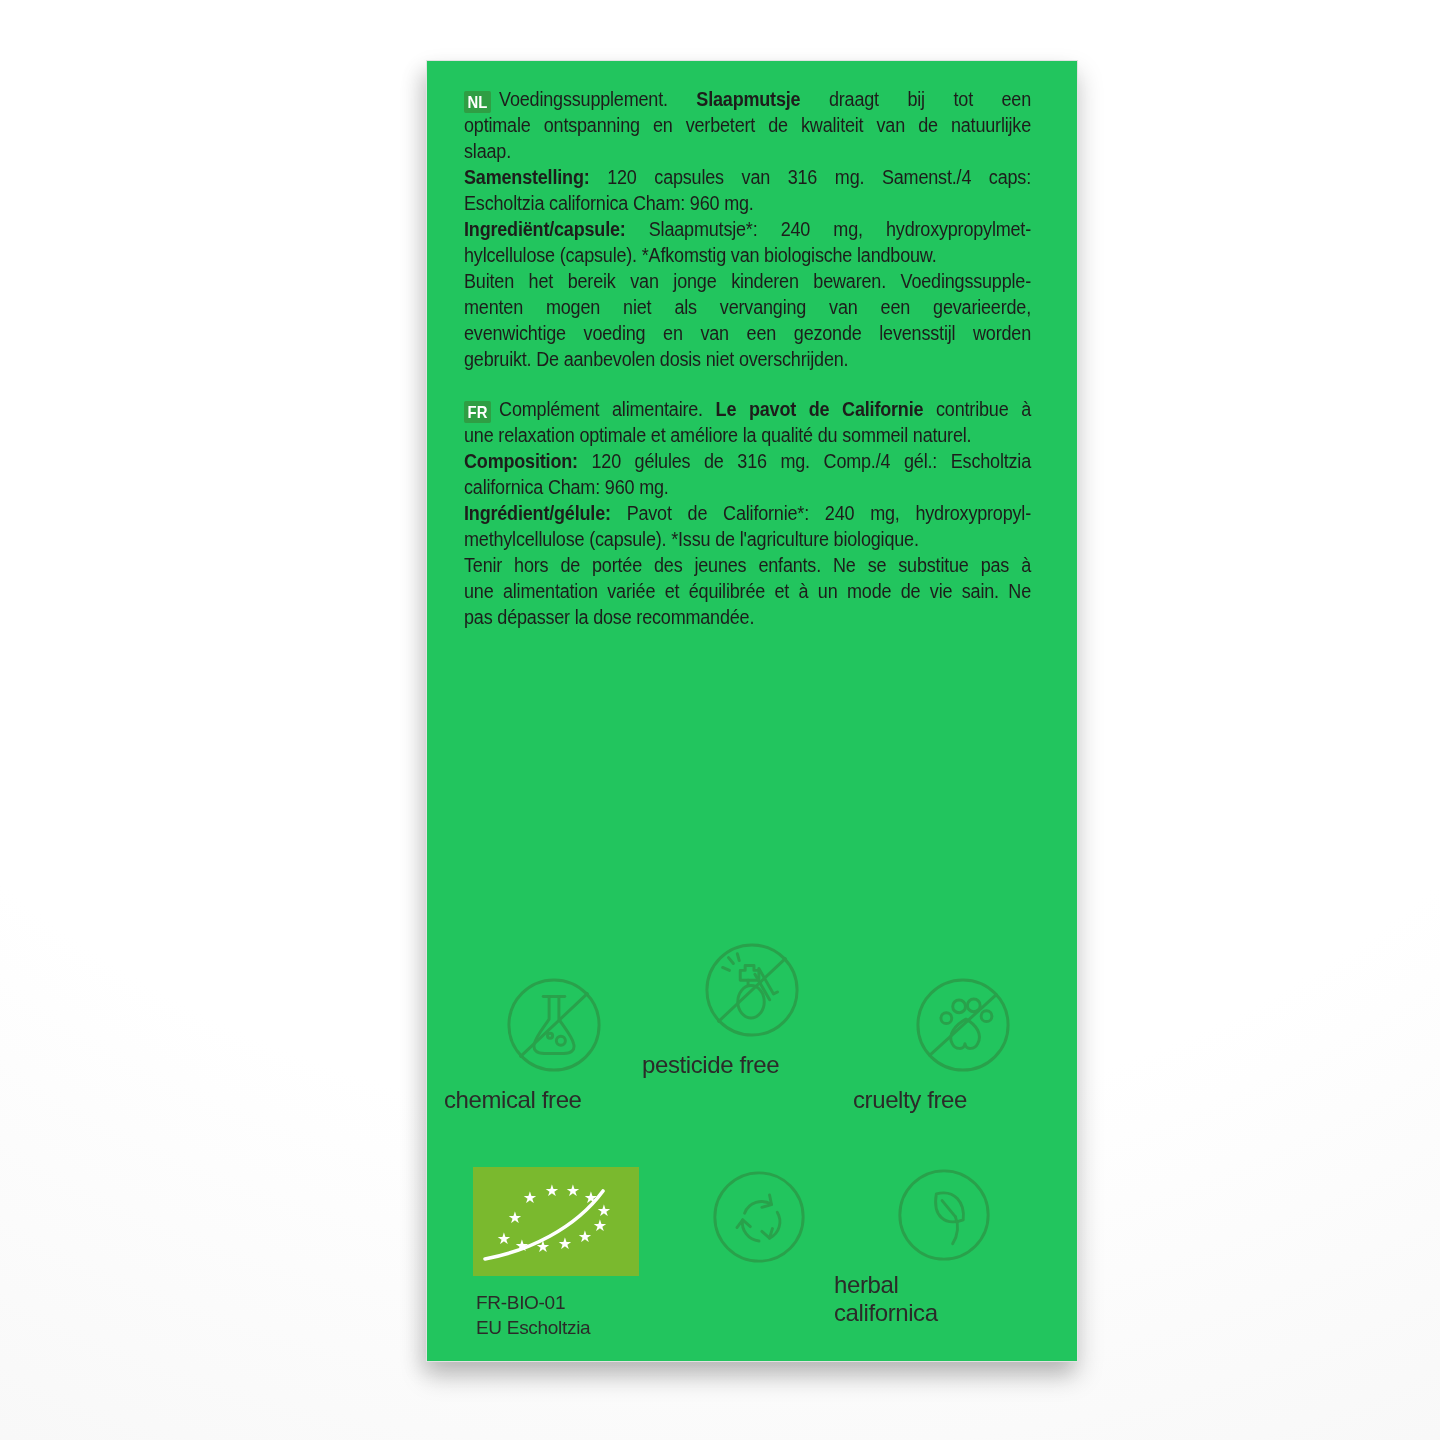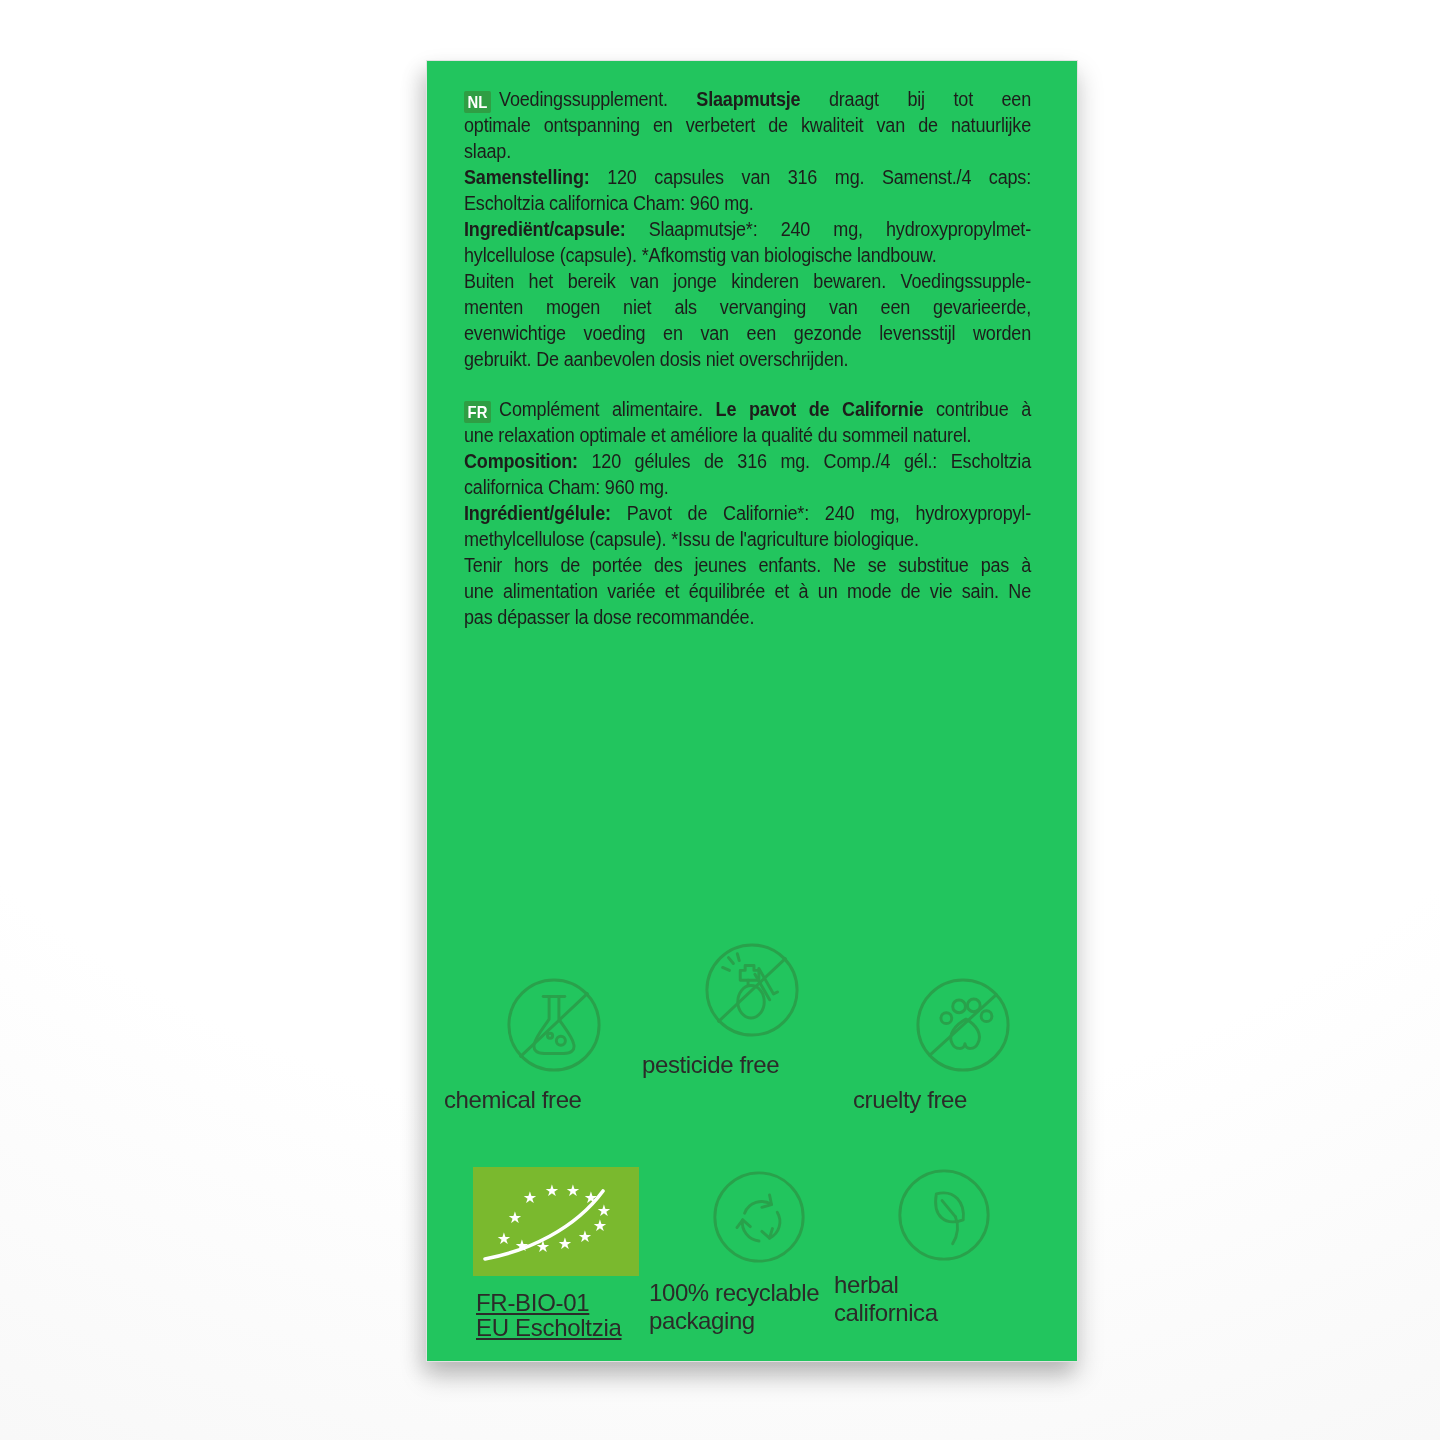--- a/index.html
+++ b/index.html
@@ -27,21 +27,21 @@
     display:inline-block;background:#2f9e44;color:#ffffff;font-weight:bold;
     font-size:16.5px;line-height:22px;height:22px;padding:0 4px;border-radius:2px;
     margin-right:9px;vertical-align:-2px;letter-spacing:0;
   }
   .icon-cell{position:absolute;width:220px;text-align:left;}
   .icon-cell svg{display:block;margin:0 auto;}
   .icon-label{
     margin-top:12px;font-size:24px;line-height:28px;color:#2b2b29;letter-spacing:-0.4px;
   }
   .eu-cell{position:absolute;left:46px;top:1106px;width:220px;text-align:left;}
-  .eu-text{margin-top:10px;font-size:24px;line-height:25px;color:#2b2b29;letter-spacing:-0.3px;padding-left:3px;text-decoration:underline;}
+  .eu-text{margin-top:10px;font-size:19px;line-height:25px;color:#2b2b29;letter-spacing:-0.3px;padding-left:3px;}
   .g-stroke{stroke:#29a14b;fill:none;stroke-width:3;stroke-linecap:round;stroke-linejoin:round;}
 </style>
 </head>
 <body>
 
 <div class="label-box">
 
   <div class="text-wrap">
     <div class="section nl">
         <div class="line j"><span class="lang-badge">NL</span><span>Voedingssupplement. </span><span style="font-weight: bold;">Slaapmutsje</span><span> draagt bij tot een</span></div>
@@ -138,24 +138,20 @@
   <div class="icon-cell" style="left:222px;top:1108px;">
     <svg width="96" height="96" viewBox="0 0 100 100">
       <circle class="g-stroke" cx="50" cy="50" r="46"></circle>
       <path class="g-stroke" d="M35,46 A19,19 0 0 1 63,37"></path>
       <path class="g-stroke" d="M63,37 L61,27 M63,37 L53,40"></path>
       <path class="g-stroke" d="M69,45 A19,19 0 0 1 61,72"></path>
       <path class="g-stroke" d="M61,72 L64,62 M61,72 L53,65"></path>
       <path class="g-stroke" d="M50,75 A19,19 0 0 1 33,53"></path>
       <path class="g-stroke" d="M33,53 L27,61 M33,53 L41,60"></path>
     </svg>
-    <div class="icon-label" style="margin-top:14px;">
-      <div>100% recyclable</div>
-      <div>packaging</div>
-    </div>
   </div>
 
   <div class="icon-cell" style="left:407px;top:1106px;">
     <svg width="96" height="96" viewBox="0 0 100 100">
       <circle class="g-stroke" cx="50" cy="50" r="46"></circle>
       <path class="g-stroke" d="M42,28 C61,23 72,37 70,55 C51,62 38,51 42,28 Z"></path>
       <path class="g-stroke" d="M48,35 L62,52"></path>
       <path class="g-stroke" d="M62,52 C66,62 65,70 59,80"></path>
     </svg>
     <div class="icon-label" style="margin-top:8px;">

